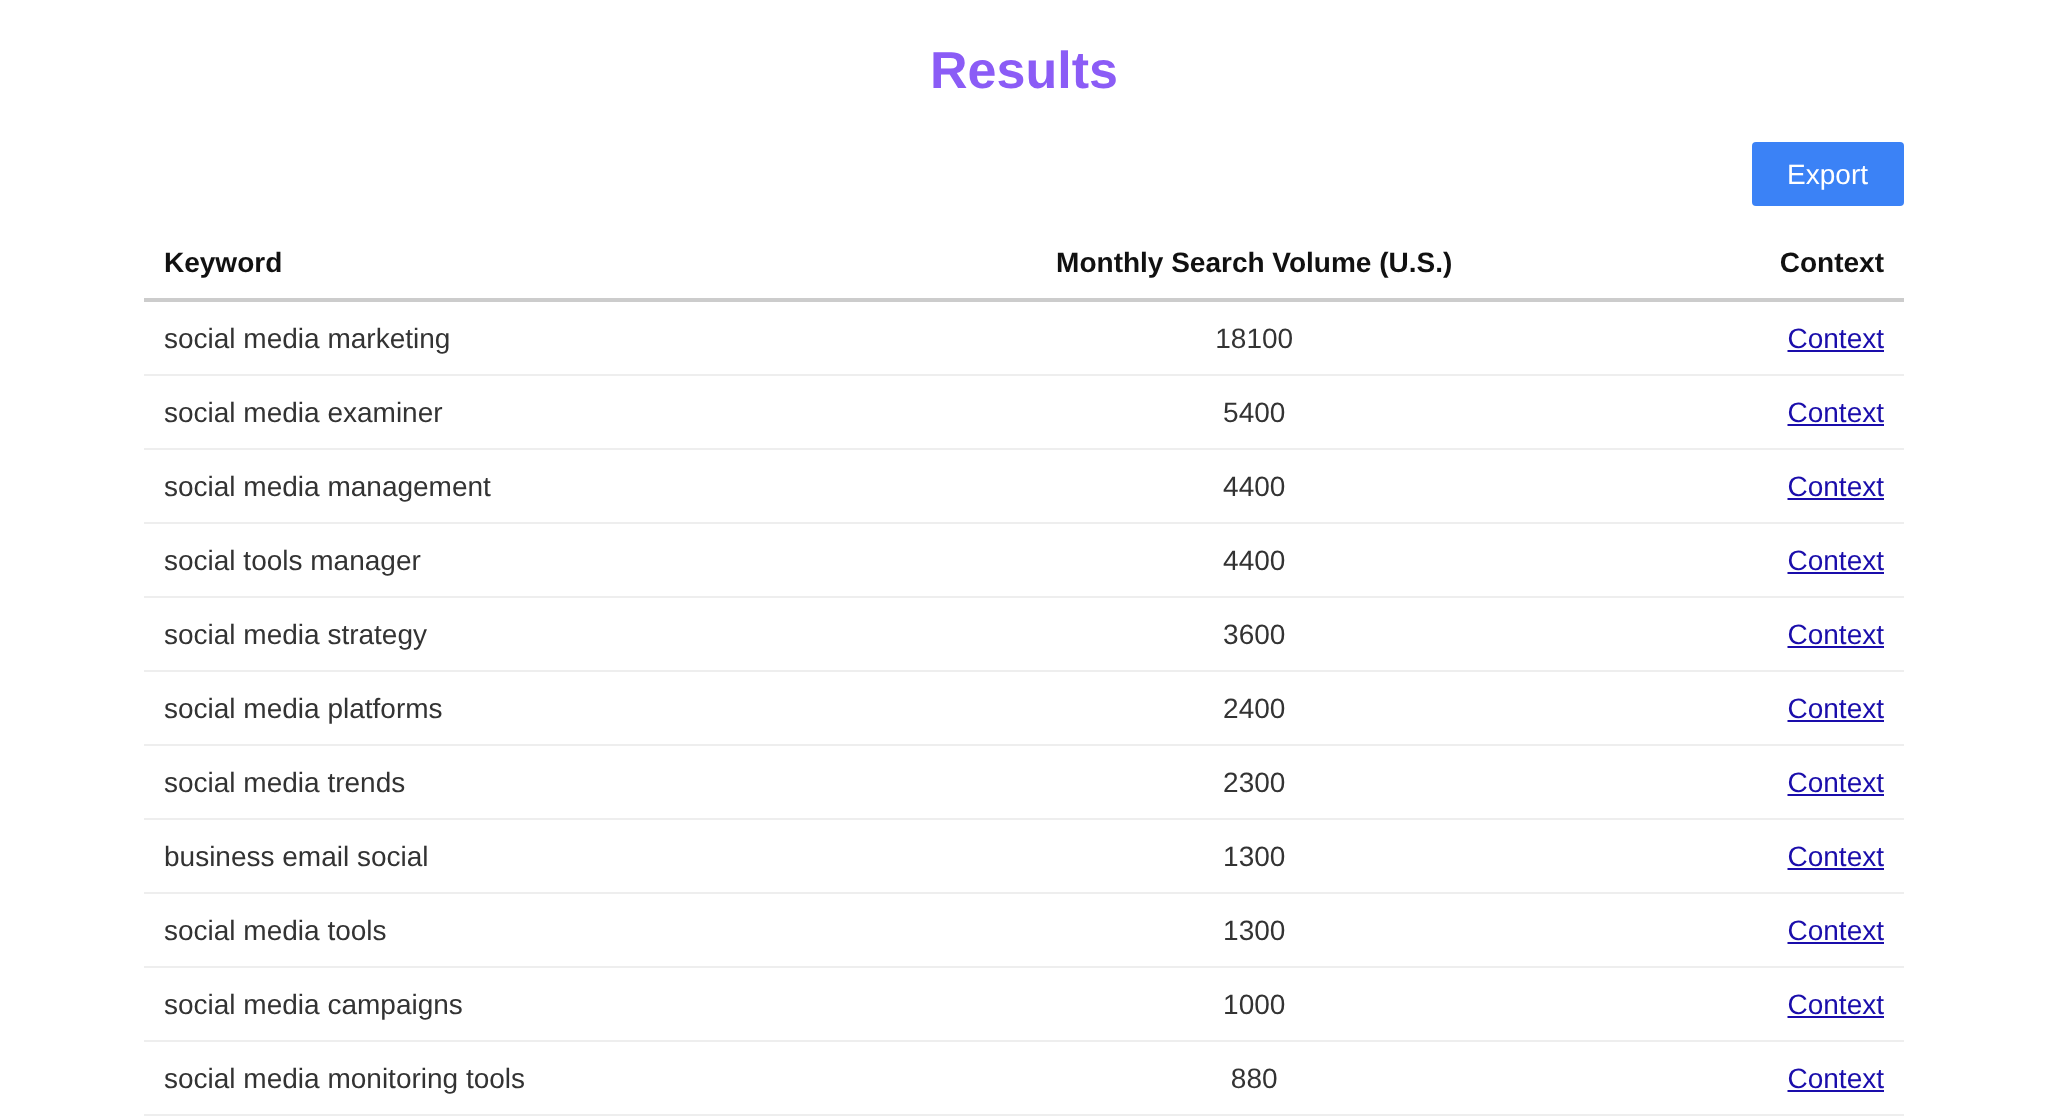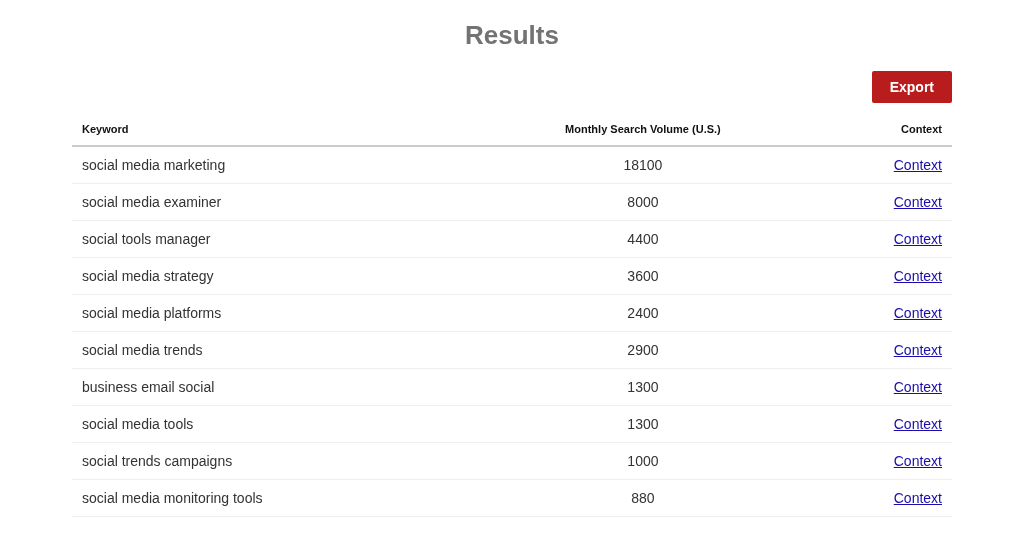--- a/index.html
+++ b/index.html
@@ -20,49 +20,49 @@
       max-width: 960px;
       margin: 0 auto;
       padding: 20px 40px;
     }
 
     .page-title {
       text-align: center;
       font-size: 26px;
       font-weight: bold;
       margin-bottom: 20px;
-      color: #737373;
+      color: #8b5cf6;
     }
 
     .toolbar {
       display: flex;
       justify-content: flex-end;
       margin-bottom: 12px;
     }
 
     .export-button {
-      background-color: #b91c1c;
+      background-color: #3b82f6;
       color: #ffffff;
       border: none;
       padding: 8px 18px;
       font-size: 14px;
-      font-weight: bold;
+      font-weight: normal;
       cursor: pointer;
       border-radius: 2px;
     }
 
     .results-table {
       width: 100%;
       border-collapse: collapse;
     }
 
     .results-table th {
       text-align: left;
       font-weight: bold;
-      font-size: 11px;
+      font-size: 14px;
       padding: 8px 10px 10px 10px;
       border-bottom: 2px solid #cccccc;
       color: #111111;
     }
 
     .results-table th.col-volume {
       text-align: center;
     }
 
     .results-table th.col-context {
@@ -111,55 +111,60 @@
       </tr>
     </thead>
     <tbody id="table-body">
     <tr>
           <td class="col-keyword">social media marketing</td>
           <td class="col-volume">18100</td>
           <td class="col-context"><a class="context-link" href="#">Context</a></td>
         </tr>
         <tr>
           <td class="col-keyword">social media examiner</td>
-          <td class="col-volume">8000</td>
+          <td class="col-volume">5400</td>
+          <td class="col-context"><a class="context-link" href="#">Context</a></td>
+        </tr>
+        <tr>
+          <td class="col-keyword">social media management</td>
+          <td class="col-volume">4400</td>
           <td class="col-context"><a class="context-link" href="#">Context</a></td>
         </tr>
         <tr>
           <td class="col-keyword">social tools manager</td>
           <td class="col-volume">4400</td>
           <td class="col-context"><a class="context-link" href="#">Context</a></td>
         </tr>
         <tr>
           <td class="col-keyword">social media strategy</td>
           <td class="col-volume">3600</td>
           <td class="col-context"><a class="context-link" href="#">Context</a></td>
         </tr>
         <tr>
           <td class="col-keyword">social media platforms</td>
           <td class="col-volume">2400</td>
           <td class="col-context"><a class="context-link" href="#">Context</a></td>
         </tr>
         <tr>
           <td class="col-keyword">social media trends</td>
-          <td class="col-volume">2900</td>
+          <td class="col-volume">2300</td>
           <td class="col-context"><a class="context-link" href="#">Context</a></td>
         </tr>
         <tr>
           <td class="col-keyword">business email social</td>
           <td class="col-volume">1300</td>
           <td class="col-context"><a class="context-link" href="#">Context</a></td>
         </tr>
         <tr>
           <td class="col-keyword">social media tools</td>
           <td class="col-volume">1300</td>
           <td class="col-context"><a class="context-link" href="#">Context</a></td>
         </tr>
         <tr>
-          <td class="col-keyword">social trends campaigns</td>
+          <td class="col-keyword">social media campaigns</td>
           <td class="col-volume">1000</td>
           <td class="col-context"><a class="context-link" href="#">Context</a></td>
         </tr>
         <tr>
           <td class="col-keyword">social media monitoring tools</td>
           <td class="col-volume">880</td>
           <td class="col-context"><a class="context-link" href="#">Context</a></td>
         </tr>
       </tbody>
   </table>

